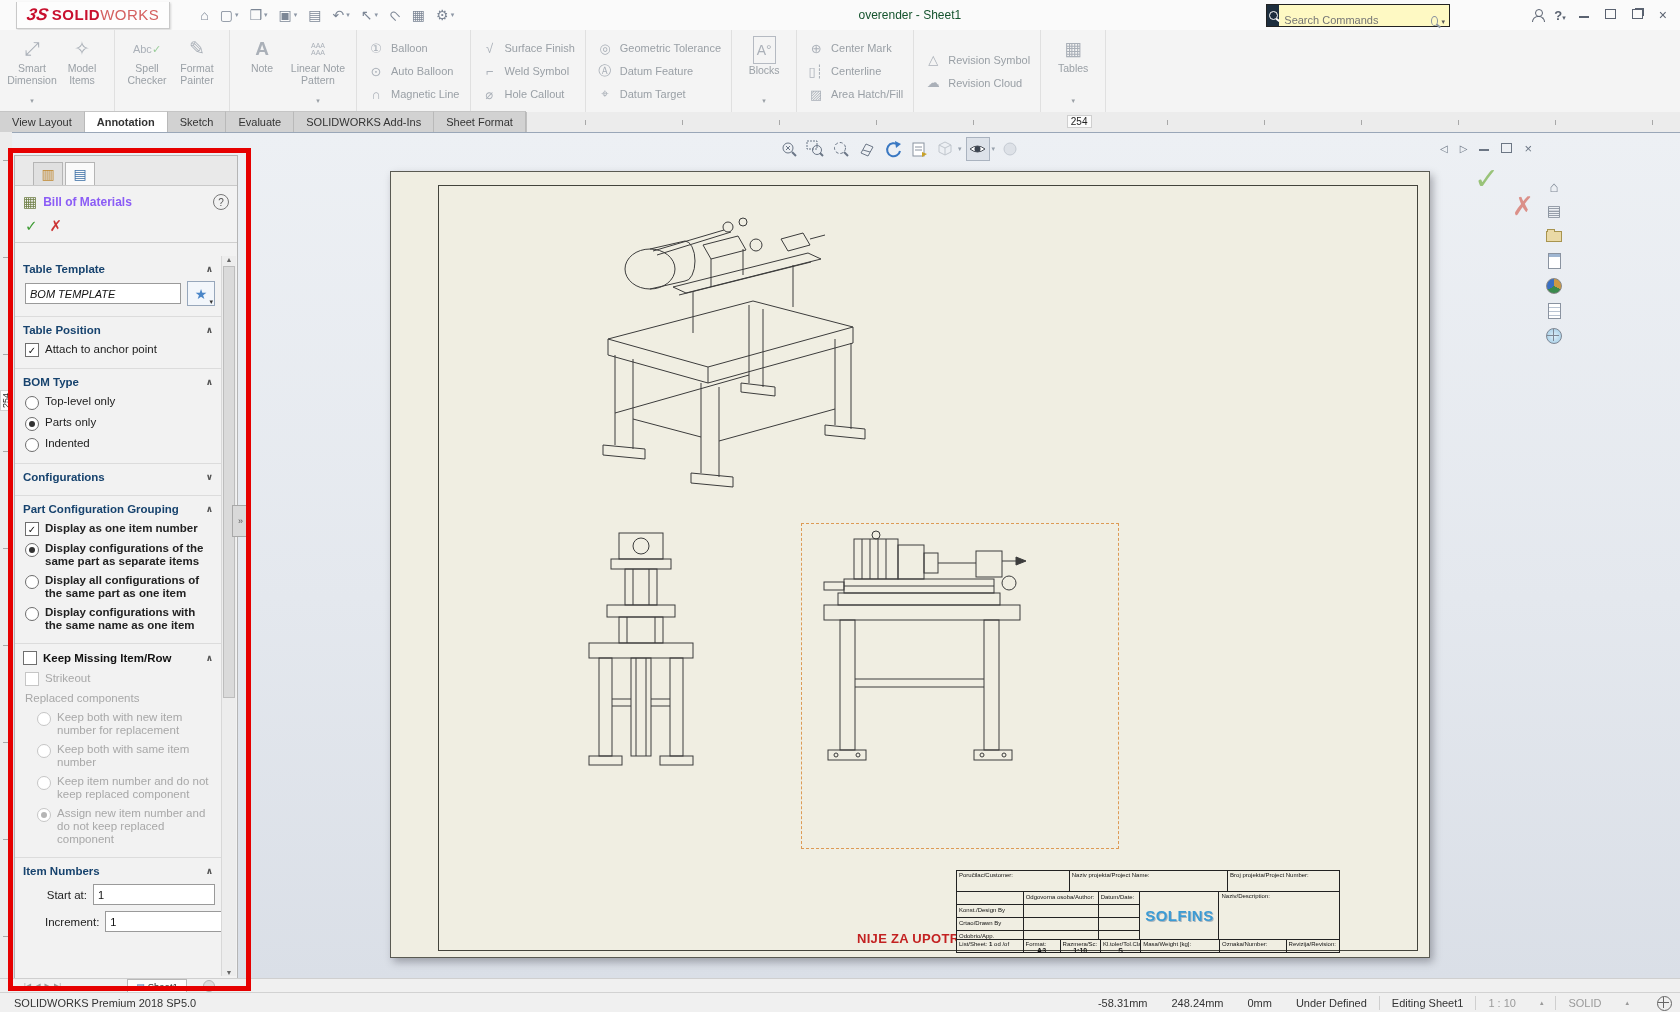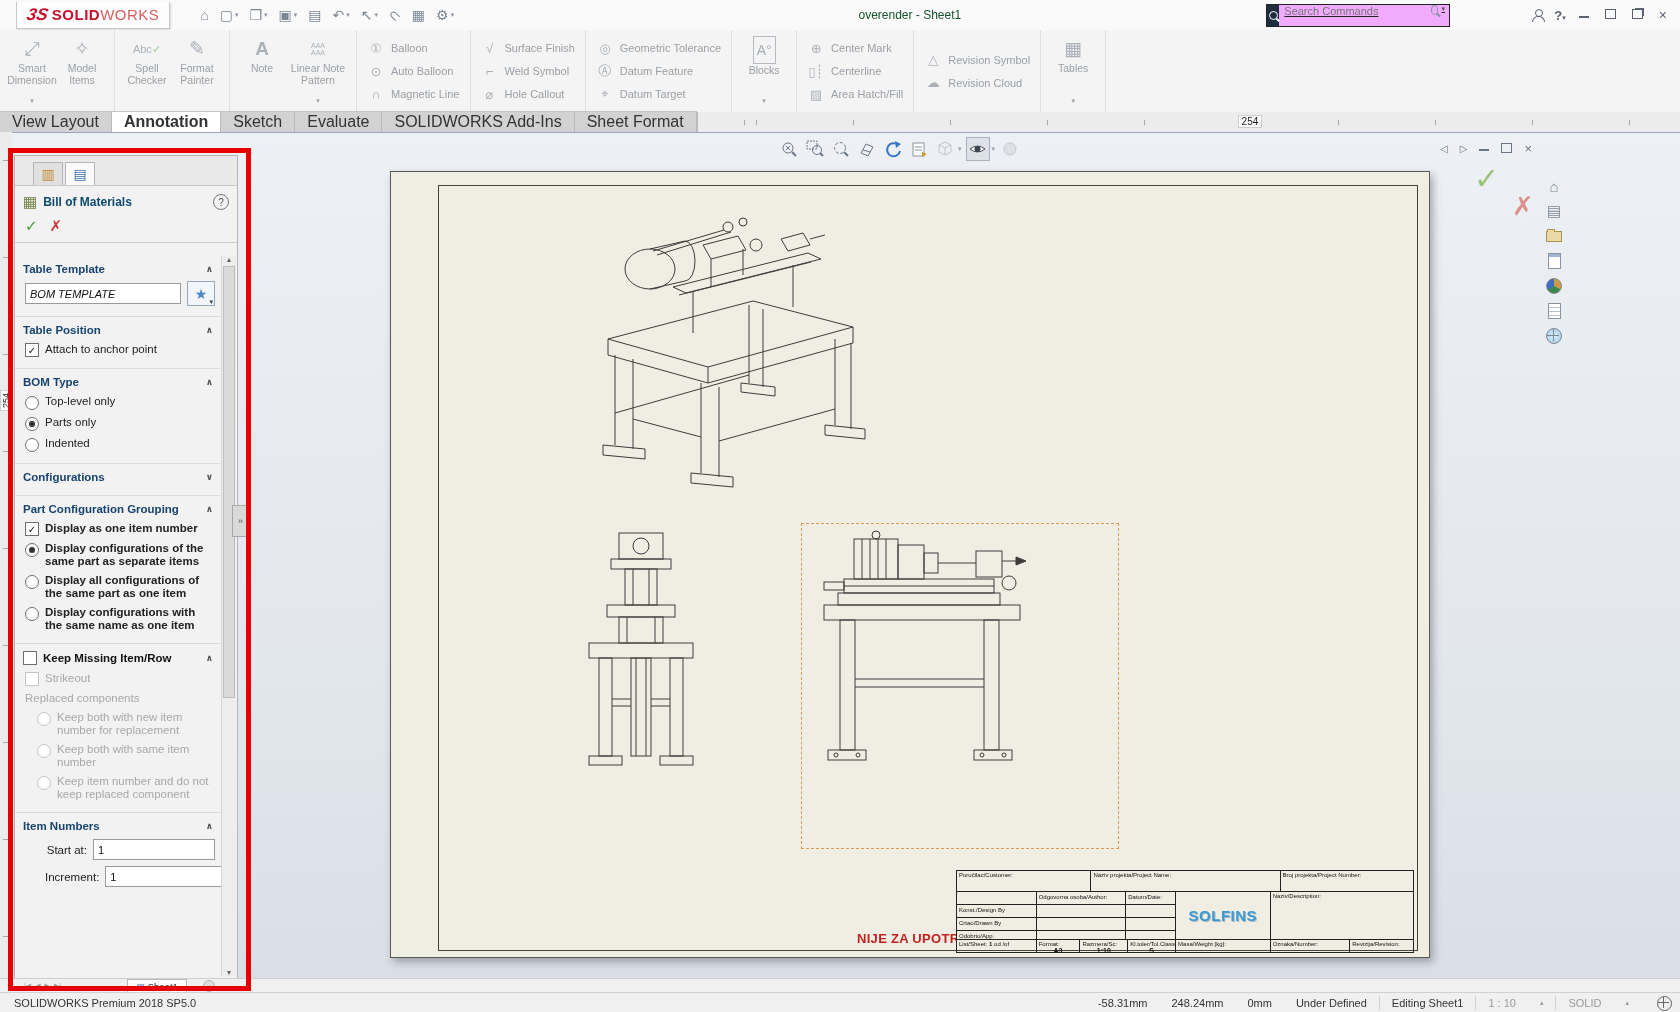--- a/index.html
+++ b/index.html
@@ -17,22 +17,22 @@
   .brand span{color:#d4605f;font-weight:normal;}
   #menubar{display:flex;margin-left:14px;gap:2px;}
   .menu-item{padding:4px 10px;font-size:12px;color:#222;}
   .pin{width:14px;height:14px;margin:0 8px;position:relative;}
   .pin::before{content:"";position:absolute;left:2px;top:1px;width:8px;height:8px;background:#2d7bd1;border-radius:2px;transform:rotate(35deg);}
   .pin::after{content:"";position:absolute;left:1px;top:9px;width:2px;height:6px;background:#2d7bd1;transform:rotate(35deg);}
   #quickbar{display:flex;align-items:center;gap:3px;margin-left:26px;color:#7c8695;}
   .qb{display:flex;align-items:center;padding:2px 4px;font-size:14px;}
   .qb .car{font-size:7px;margin-left:2px;color:#8d97a5;}
   #doc-title{position:absolute;left:50%;transform:translateX(18%);font-size:12px;color:#14532d;}
-  #searchbox{position:absolute;right:230px;display:flex;align-items:flex-start;width:182px;height:21px;
-             border:1px solid #222;background:#f0abfc;text-decoration:underline;}
+  #searchbox{position:absolute;right:230px;display:flex;align-items:flex-end;width:182px;height:21px;
+             border:1px solid #222;background:#fef9c3;}
   #searchbox .sq{width:19px;height:100%;background:#1d2e3e;display:flex;align-items:center;justify-content:center;}
   .magw{width:7px;height:7px;border:1.5px solid #fff;border-radius:50%;position:relative;}
   .magw::after{content:"";position:absolute;width:4px;height:1.5px;background:#fff;right:-3px;bottom:-2px;transform:rotate(40deg);}
   #searchbox input{border:none;outline:none;flex:1;font-size:11px;padding:0 5px;color:#555;background:transparent;}
   .magg{width:8px;height:8px;border:1.5px solid #8a93a0;border-radius:50%;position:relative;margin-right:3px;}
   .magg::after{content:"";position:absolute;width:5px;height:1.5px;background:#8a93a0;right:-4px;bottom:-2px;transform:rotate(40deg);}
   #tb-right{position:absolute;right:10px;display:flex;align-items:center;gap:10px;color:#5a6270;}
   .person{width:12px;height:12px;position:relative;}
   .person::before{content:"";position:absolute;left:3px;top:0;width:6px;height:6px;border:1px solid #5a6270;border-radius:50%;}
   .person::after{content:"";position:absolute;left:0;top:7px;width:11px;height:5px;border:1px solid #5a6270;border-bottom:none;border-radius:6px 6px 0 0;}
@@ -45,21 +45,21 @@
           display:flex;align-items:stretch;color:#9aa0a6;}
   .rgroup{display:flex;align-items:stretch;padding:3px 7px;border-right:1px solid #e0e0e0;}
   .big-btn{width:50px;display:flex;flex-direction:column;align-items:center;font-size:10.5px;line-height:12px;text-align:center;padding-top:3px;}
   .big-btn .bic{height:26px;display:flex;align-items:center;justify-content:center;font-size:19px;color:#aab0b8;}
   .big-btn .car{font-size:7px;color:#9aa0a6;margin-top:auto;padding-bottom:2px;}
   .stack{display:flex;flex-direction:column;justify-content:center;gap:3px;}
   .srow{display:flex;align-items:center;gap:6px;font-size:11px;height:20px;padding:0 3px;}
   .sic{width:18px;text-align:center;font-size:13px;color:#aab0b8;flex:none;}
   
   #tabrow{left:0;top:112px;width:1680px;height:20px;background:#e2e2e2;display:flex;align-items:flex-end;}
-  .ctab{height:20px;display:flex;align-items:center;padding:0 12px;font-size:16px;background:#d2d2d2;
+  .ctab{height:20px;display:flex;align-items:center;padding:0 12px;font-size:11px;background:#d2d2d2;
         border-right:1px solid #b9b9b9;border-top:1px solid #c5c5c5;color:#333;}
   .ctab.active{background:#ffffff;font-weight:bold;text-align:center;}
   #hruler{flex:1;height:20px;position:relative;background:#ececec;border-left:1px solid #c0c0c0;}
   #hruler .ticks{position:absolute;left:0;right:0;top:8px;height:5px;
       background:repeating-linear-gradient(to right,#a8a8a8 0 1px,transparent 1px 97px);background-position:58px 0;}
   #hruler .rlabel{position:absolute;left:540px;top:3px;background:#fbfbfb;border:1px solid #cfcfcf;font-size:10px;padding:0 3px;}
   #vruler{left:0;top:132px;width:12px;height:846px;background:#ececec;border-right:1px solid #c6c6c6;}
   #vruler .ticks{position:absolute;top:0;bottom:0;left:3px;width:5px;
       background:repeating-linear-gradient(to bottom,#a8a8a8 0 1px,transparent 1px 97px);background-position:0 28px;}
   #vruler .rlabel{position:absolute;top:258px;left:0px;background:#fbfbfb;border:1px solid #cfcfcf;font-size:9px;padding:2px 0;
@@ -67,21 +67,21 @@
   
   #graphics{left:12px;top:132px;width:1668px;height:846px;
             background:linear-gradient(180deg,#edf0f4 0%,#e4e8ee 55%,#dadfe7 100%);border-top:1px solid #9aa7b8;}
   #sheet{position:absolute;left:378px;top:38px;width:1038px;height:785px;background:#f0eee2;
          border:1px solid #5a5a52;box-shadow:3px 4px 8px rgba(60,60,70,.4);}
   #frame{position:absolute;left:47px;top:13px;width:978px;height:764px;border:1px solid #44443c;}
   svg.view{position:absolute;overflow:visible;}
   #sel-box{position:absolute;left:410px;top:351px;width:316px;height:324px;border:1px dashed #dd9a55;}
   #watermark{position:absolute;left:466px;top:759px;font-size:13px;font-weight:bold;color:#c32222;letter-spacing:.3px;}
   
-  #tblock{position:absolute;left:565px;top:698px;width:458px;height:79px;font-size:6px;color:#111;background:#f0eee2;}
+  #tblock{position:absolute;left:565px;top:698px;width:384px;height:79px;font-size:6px;color:#111;background:#f0eee2;}
   .tb-row{display:flex;border:1px solid #222;border-bottom:none;}
   .tb-cell{border-right:1px solid #222;padding:1px 2px;box-sizing:border-box;overflow:hidden;white-space:nowrap;}
   .tb-cell:last-child{border-right:none;}
   #tb-mid{height:47px;}
   .subcol{display:flex;flex-direction:column;}
   .subrow{border-bottom:1px solid #222;padding:0 2px;height:12px;line-height:11px;overflow:hidden;white-space:nowrap;}
   .subrow:last-child{border-bottom:none;flex:1;}
   #tb-bot{border-bottom:1px solid #222;height:12px;}
   .solfins{font-weight:bold;font-size:15px;letter-spacing:.5px;color:#3b9bd4;text-shadow:1px 1px 0 #a9b4bd;
            display:flex;align-items:center;justify-content:center;height:100%;}
@@ -109,21 +109,21 @@
   .globe{width:14px;height:14px;border-radius:50%;border:1px solid #7e8794;position:relative;background:radial-gradient(#dff0fa,#9cc8e2);}
   .globe::before{content:"";position:absolute;left:0;top:6px;width:12px;height:1px;background:#7e8794;}
   .globe::after{content:"";position:absolute;left:6px;top:0;width:1px;height:12px;background:#7e8794;}
   
   #pm{left:14px;top:155px;width:222px;height:822px;background:#f2f2f2;border:1px solid #b5b5b5;font-size:11.5px;}
   #pm-tabs{display:flex;gap:2px;padding:6px 0 0 18px;border-bottom:1px solid #c9c9c9;background:#e9e9e9;}
   .pm-tab{width:28px;height:22px;display:flex;align-items:center;justify-content:center;font-size:14px;
           background:#e0e0e0;border:1px solid #b5b5b5;border-bottom:none;}
   .pm-tab.active{background:#fafafa;}
   #pm-head{display:flex;align-items:center;gap:6px;padding:7px 8px 4px 8px;}
-  #pm-head .ttl{font-weight:bold;font-size:12px;color:#0c4a6e;flex:1;}
+  #pm-head .ttl{font-weight:bold;font-size:12px;color:#8b5cf6;flex:1;}
   .bom-ic{font-size:15px;color:#6f7f46;}
   .helpc{width:14px;height:14px;border:1px solid #777;border-radius:50%;font-size:10px;display:flex;align-items:center;justify-content:center;color:#555;}
   #pm-okrow{display:flex;gap:12px;padding:2px 8px 7px 10px;border-bottom:1px solid #cfcfcf;font-size:15px;font-weight:bold;}
   .okv{color:#3f9c35;} .cxl{color:#cc3333;}
   #pm-scroll{position:absolute;right:1px;top:100px;bottom:2px;width:14px;background:#ededed;border-left:1px solid #d8d8d8;
              display:flex;flex-direction:column;align-items:center;font-size:7px;color:#666;}
   #pm-scroll .thumb{width:10px;flex:0 0 430px;margin-top:3px;background:#dadada;border:1px solid #bdbdbd;}
   .pm-body{position:absolute;left:0;top:100px;right:16px;bottom:0;overflow:hidden;}
   .sec{border-top:1px solid #dcdcdc;padding:5px 4px 8px 8px;}
   .sec:first-child{border-top:none;}
@@ -700,20 +700,24 @@
           <span>Keep both with new item number for replacement</span>
         </div>
       <div class="rowc disabled" style="padding-left:14px;">
           <span class="rb"></span>
           <span>Keep both with same item number</span>
         </div>
       <div class="rowc disabled" style="padding-left:14px;">
           <span class="rb"></span>
           <span>Keep item number and do not keep replaced component</span>
         </div>
+      <div class="rowc disabled" style="padding-left:14px;">
+          <span class="rb sel"></span>
+          <span>Assign new item number and do not keep replaced component</span>
+        </div>
     </div>
 
     <div class="sec">
       <div class="sec-h">
           <span>Item Numbers</span>
           <span class="chev">∧</span>
         </div>
       <div class="num-row">
           <label>Start at:</label>
         <input class="pm-input" value="1" style="">

